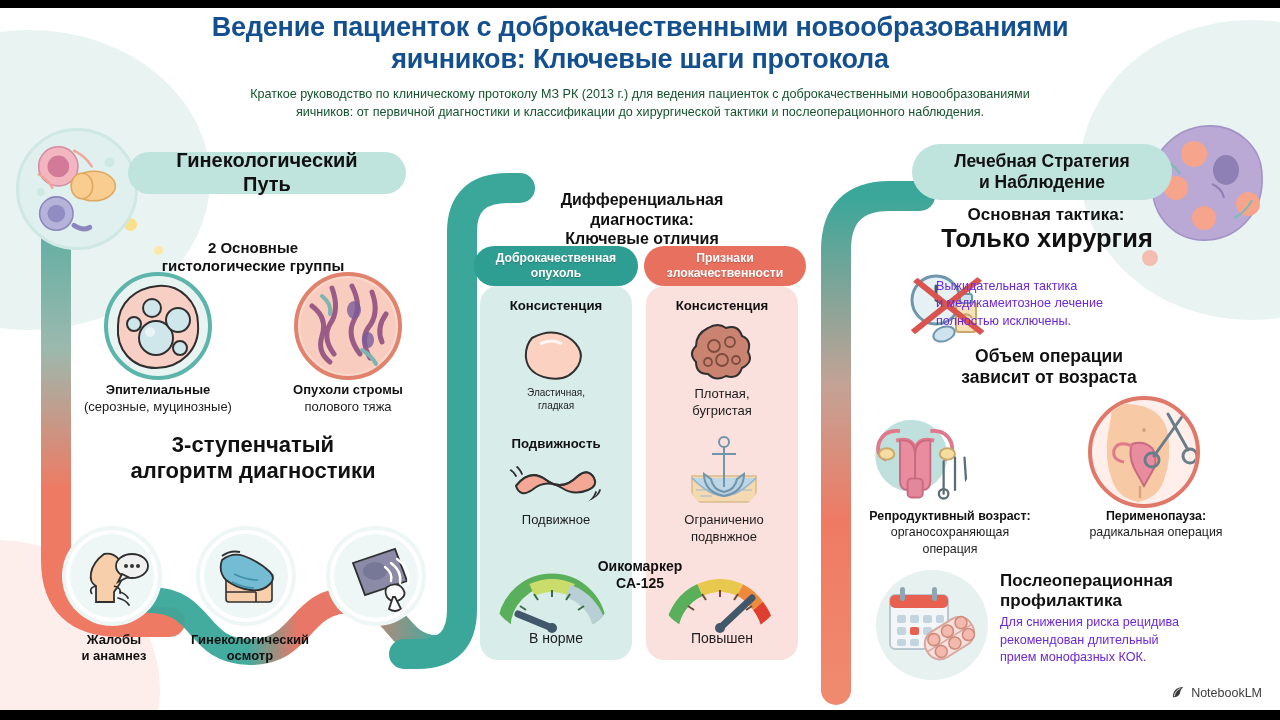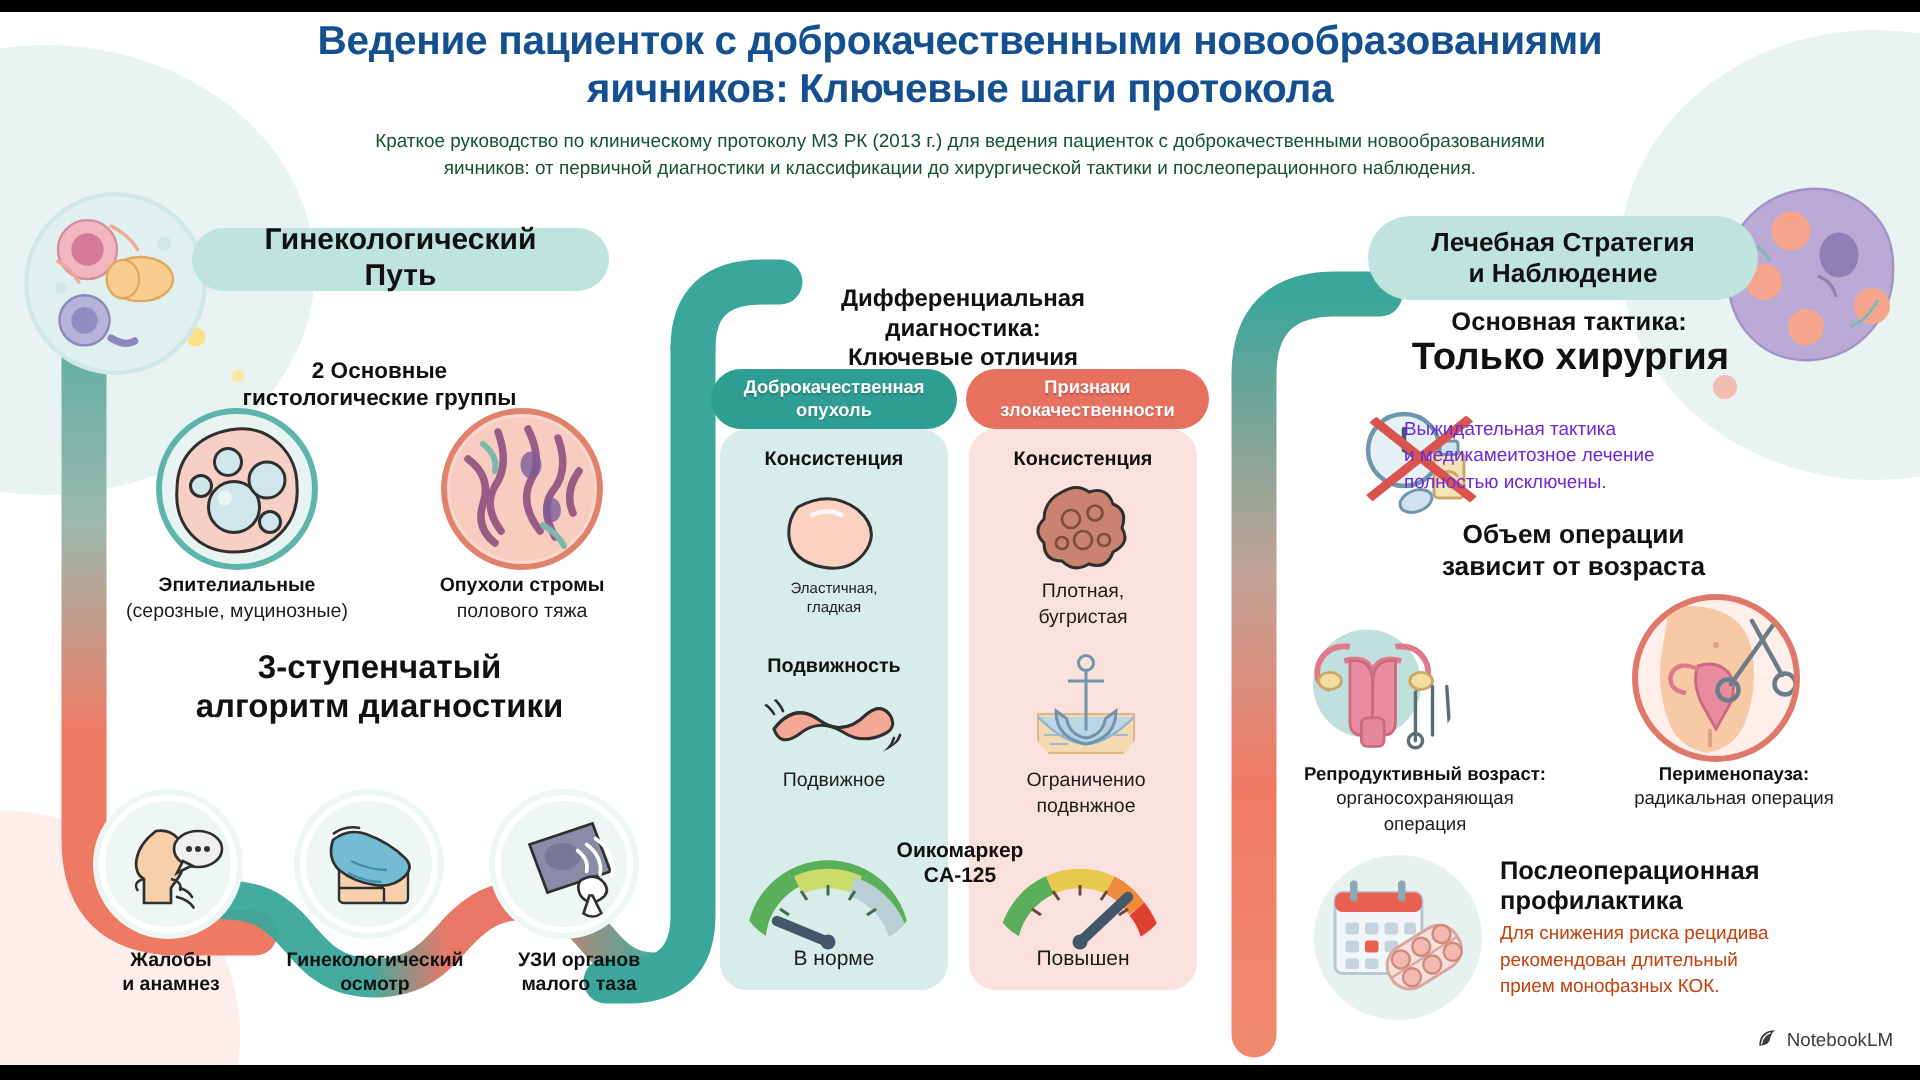--- a/index.html
+++ b/index.html
@@ -261,24 +261,20 @@
       <ellipse cx="38" cy="34" rx="12" ry="9" fill="#6f6f90" opacity=".7"></ellipse>
       <g stroke="#ffffff" stroke-width="2.4" fill="none" stroke-linecap="round">
         <path d="M48 30 q8 6 6 14"></path>
         <path d="M54 26 q11 8 9 20"></path>
         <path d="M60 22 q14 10 11 25"></path>
       </g>
       <path d="M50 50 q10 -6 16 2 q4 6 -2 10 q-8 6 -14 -2 q-3 -6 0 -10 Z" fill="#fdfdfd" stroke="#2f2f2f" stroke-width="1.8"></path>
       <path d="M58 60 l6 12 q-6 4 -12 0 l4 -12 Z" fill="#fdfdfd" stroke="#2f2f2f" stroke-width="1.8"></path>
     </svg>
   </div>
-  <div class="blk" style="left:318px; top:632px; width:136px; font-size:13px; line-height:1.26;">
-    <div class="h-bold">УЗИ органов</div>
-    <div class="h-bold">малого таза</div>
-  </div>
 
   <div class="blk" style="left:492px; top:190px; width:300px; font-size:16px; line-height:1.22;">
     <div class="h-bold">Дифференциальная</div>
     <div class="h-bold">диагностика:</div>
     <div class="h-bold">Ключевые отличия</div>
   </div>
 
   <div class="cmp-panel" style="left:480px; top:286px; width:152px; height:374px; background:#d8ede9;"></div>
   <div class="cmp-panel" style="left:646px; top:286px; width:152px; height:374px; background:#fbe1dd;"></div>
 
@@ -516,21 +512,21 @@
             <circle cx="72" cy="72" r="6"></circle>
             <circle cx="88" cy="72" r="6"></circle>
         </g>
       </g>
     </svg>
   </div>
   <div style="position:absolute; left:1000px; top:571px; width:250px; z-index:12; font-size:17px; font-weight:bold; color:#111; line-height:1.2;">
     <div>Послеоперационная</div>
     <div>профилактика</div>
   </div>
-  <div style="position:absolute; left:1000px; top:614px; width:258px; z-index:12; font-size:12.6px; line-height:1.4; color:#c2410c;">
+  <div style="position:absolute; left:1000px; top:614px; width:258px; z-index:12; font-size:12.6px; line-height:1.4; color:#6d28d9;">
     <div>Для снижения риска рецидива</div>
     <div>рекомендован длительный</div>
     <div>прием монофазных КОК.</div>
   </div>
 
   <div class="wm">
     <svg width="15" height="15" viewBox="0 0 16 16">
       <path d="M2 13 C2 6 6 2 13 2 C11 4 10 6 9.6 8.4 C9 11.4 6 13 2 13 Z" fill="#3c3c3c"></path>
       <path d="M3.5 12 C4 8 6.5 5 10 3.6" fill="none" stroke="#ffffff" stroke-width="0.9"></path>
     </svg>

